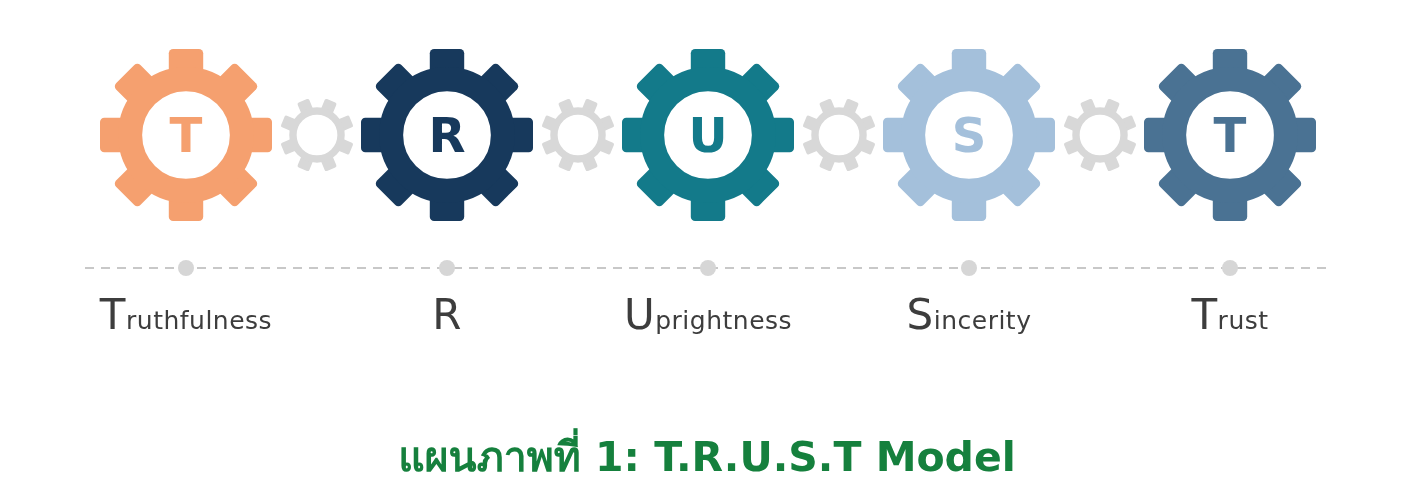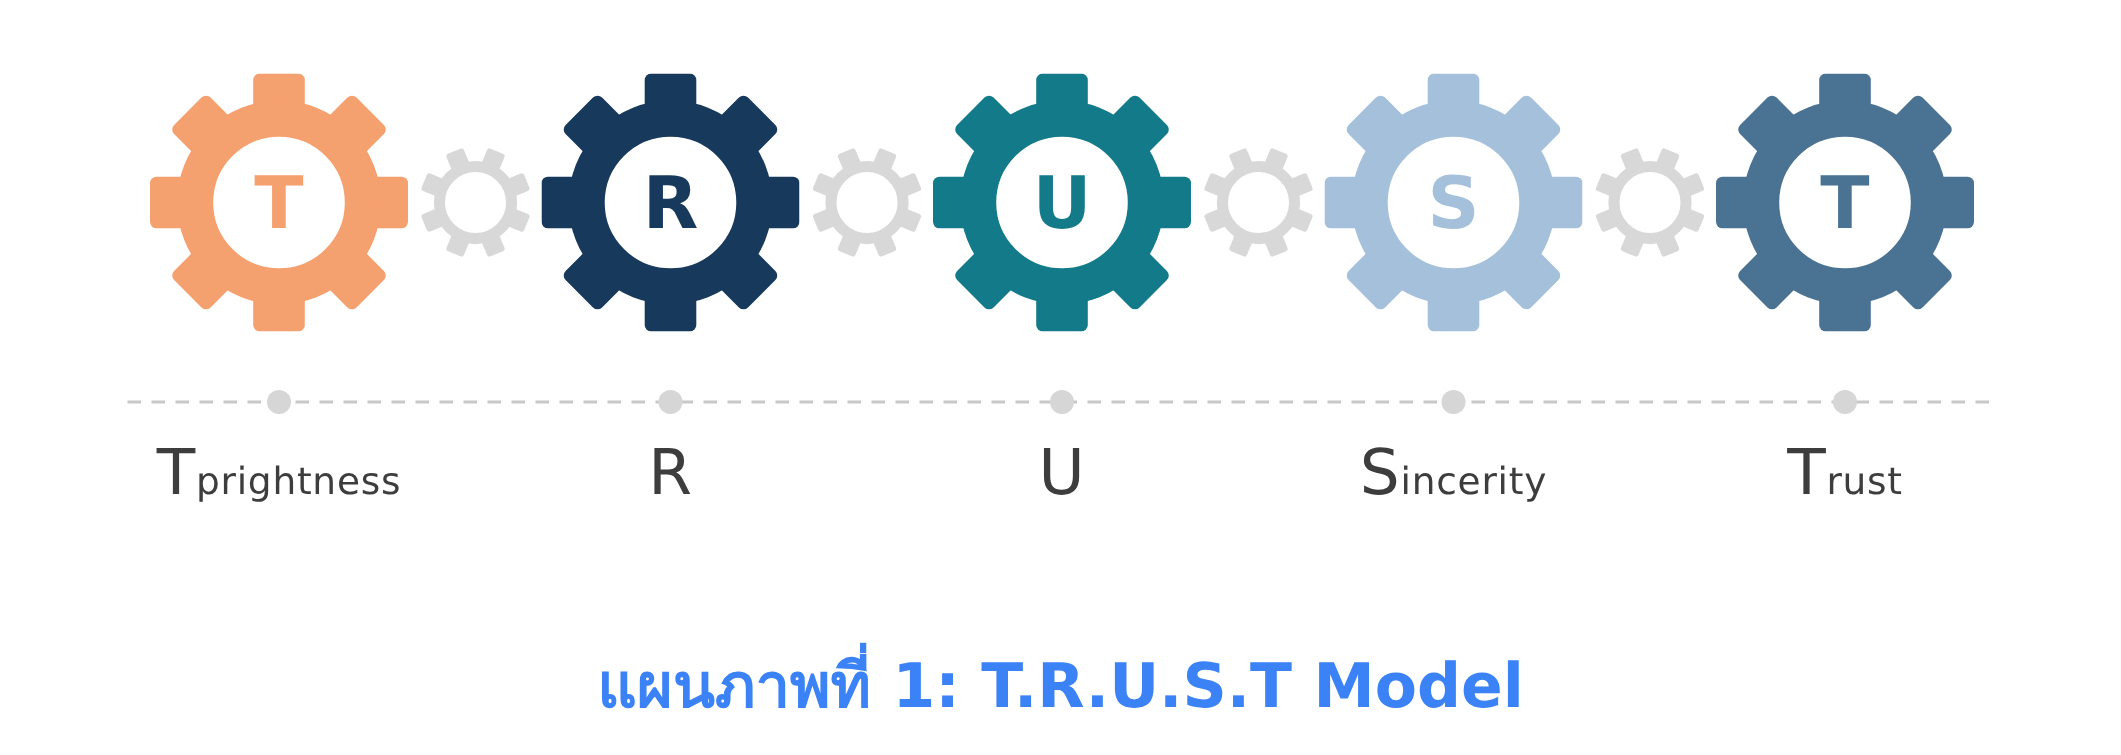--- a/index.html
+++ b/index.html
@@ -48,21 +48,21 @@
     letter-spacing: 0.5px;
   }
   .caption {
     position: absolute;
     left: 0;
     right: 0;
     top: 424px;
     text-align: center;
     font-size: 41px;
     font-weight: 700;
-    color: #3b82f6;
+    color: #15803d;
   }
 </style>
 </head>
 <body>
 
 <div class="canvas">
   <div id="gearLayer">
       <div class="gear" style="left: 100px; top: 49px; width: 172px; height: 172px;">
         <svg viewBox="0 0 200 200" xmlns="http://www.w3.org/2000/svg">
           <rect x="80" y="0" width="40" height="46" rx="5" fill="#F5A06F" transform="rotate(0 100 100)"></rect>
@@ -190,27 +190,28 @@
       <line x1="85" y1="268" x2="1330" y2="268" stroke="#C8C8C8" stroke-width="2" stroke-dasharray="9 7"></line>
       <circle cx="186" cy="268" r="8" fill="#D6D6D6"></circle>
       <circle cx="447" cy="268" r="8" fill="#D6D6D6"></circle>
       <circle cx="708" cy="268" r="8" fill="#D6D6D6"></circle>
       <circle cx="969" cy="268" r="8" fill="#D6D6D6"></circle>
       <circle cx="1230" cy="268" r="8" fill="#D6D6D6"></circle>
     </svg>
   <div id="labelLayer">
       <div class="label" style="left: 186px; top: 290px; color: rgb(61, 61, 61);">
         <span class="initial">T</span>
-        <span class="rest">prightness</span>
+        <span class="rest">ruthfulness</span>
       </div>
       <div class="label" style="left: 447px; top: 290px; color: rgb(61, 61, 61);">
         <span class="initial">R</span>
       </div>
       <div class="label" style="left: 708px; top: 290px; color: rgb(61, 61, 61);">
         <span class="initial">U</span>
+        <span class="rest">prightness</span>
       </div>
       <div class="label" style="left: 969px; top: 290px; color: rgb(61, 61, 61);">
         <span class="initial">S</span>
         <span class="rest">incerity</span>
       </div>
       <div class="label" style="left: 1230px; top: 290px; color: rgb(61, 61, 61);">
         <span class="initial">T</span>
         <span class="rest">rust</span>
       </div>
     </div>

